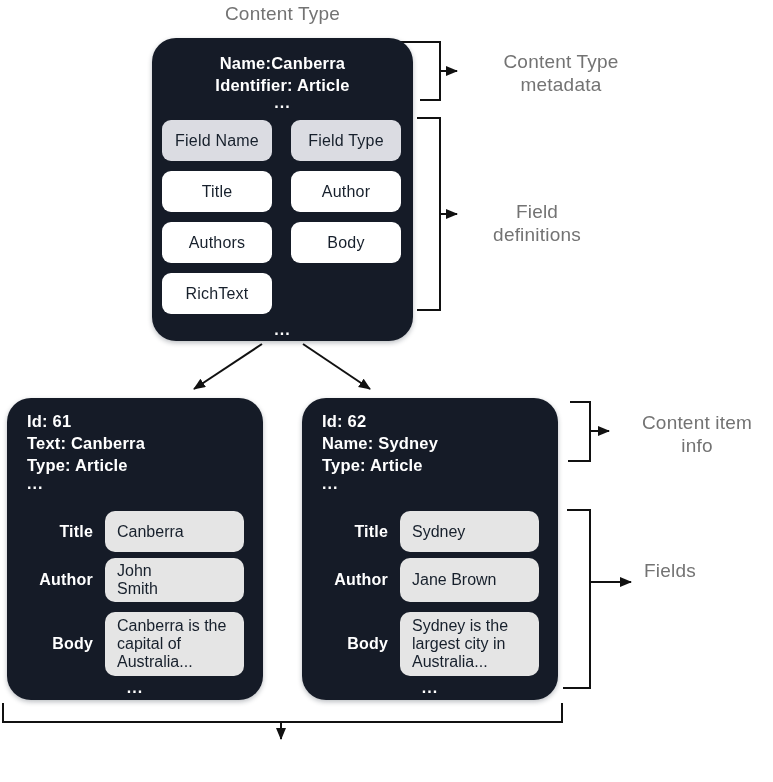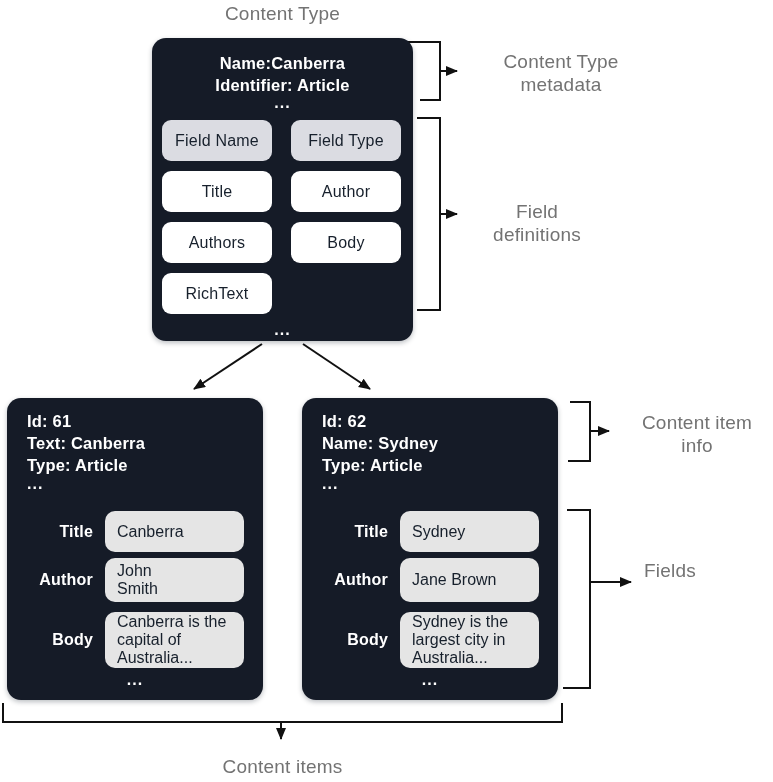--- a/index.html
+++ b/index.html
@@ -5,21 +5,21 @@
   html,body{margin:0;padding:0;background:#ffffff;}
   .canvas{
     position:relative;width:773px;height:782px;background:#ffffff;
     font-family:"Liberation Sans", sans-serif;color:#111;overflow:hidden;
   }
   .lbl{
     position:absolute;font-size:19px;font-weight:500;color:#737373;
     line-height:23px;text-align:center;white-space:pre-line;letter-spacing:.2px;
   }
   .darkbox{
-    position:absolute;background:#151B27;border-radius:14px;color:#fff;
+    position:absolute;background:#151B27;border-radius:24px;color:#fff;
     box-shadow:0 2px 5px rgba(16,24,40,.28);
   }
   .typebox{left:152px;top:38px;width:261px;height:303px;}
   .typebox .hdr{margin-top:14px;text-align:center;font-weight:700;font-size:16.5px;line-height:22px;letter-spacing:.2px;}
   .dots{text-align:center;font-weight:700;font-size:16px;line-height:14px;letter-spacing:1px;}
   .fieldgrid{
     display:grid;grid-template-columns:110px 110px;column-gap:19px;row-gap:10px;
     padding:0 10px;margin-top:10px;
   }
   .cell{
@@ -41,21 +41,21 @@
   }
   .fvalue{
     width:139px;background:#e5e5e5;border-radius:10px;color:#17202C;
     font-size:16px;line-height:18px;display:flex;align-items:center;
     padding:0 6px 0 12px;box-sizing:border-box;white-space:pre-line;
   }
   .frow.title .fvalue{height:41px;}
   .frow.title{margin-bottom:6px;}
   .frow.author .fvalue{height:44px;}
   .frow.author{margin-bottom:10px;}
-  .frow.body .fvalue{height:56px;}
+  .frow.body .fvalue{height:64px;}
   .itembox .dots.bottom{margin-top:3px;line-height:18px;}
   svg.overlay{position:absolute;left:0;top:0;pointer-events:none;}
   .lbl.fields-lbl{text-align:left;}
 </style>
 </head>
 <body>
 
 <div class="canvas">
 
   <svg class="overlay" width="773" height="782" viewBox="0 0 773 782">
@@ -154,15 +154,14 @@
   </div>
 
   <div class="lbl" style="left:481px;top:50px;width:160px;">Content Type
 metadata</div>
   <div class="lbl" style="left:457px;top:200px;width:160px;text-align:center;">Field
 definitions</div>
   <div class="lbl" style="left:617px;top:411px;width:160px;">Content item
 info</div>
   <div class="lbl fields-lbl" style="left:644px;top:559px;text-align:right;">Fields</div>
 
-  <div class="lbl" style="left:152px;top:755px;width:261px;">Content items</div>
 
 </div>
 
 </body></html>

